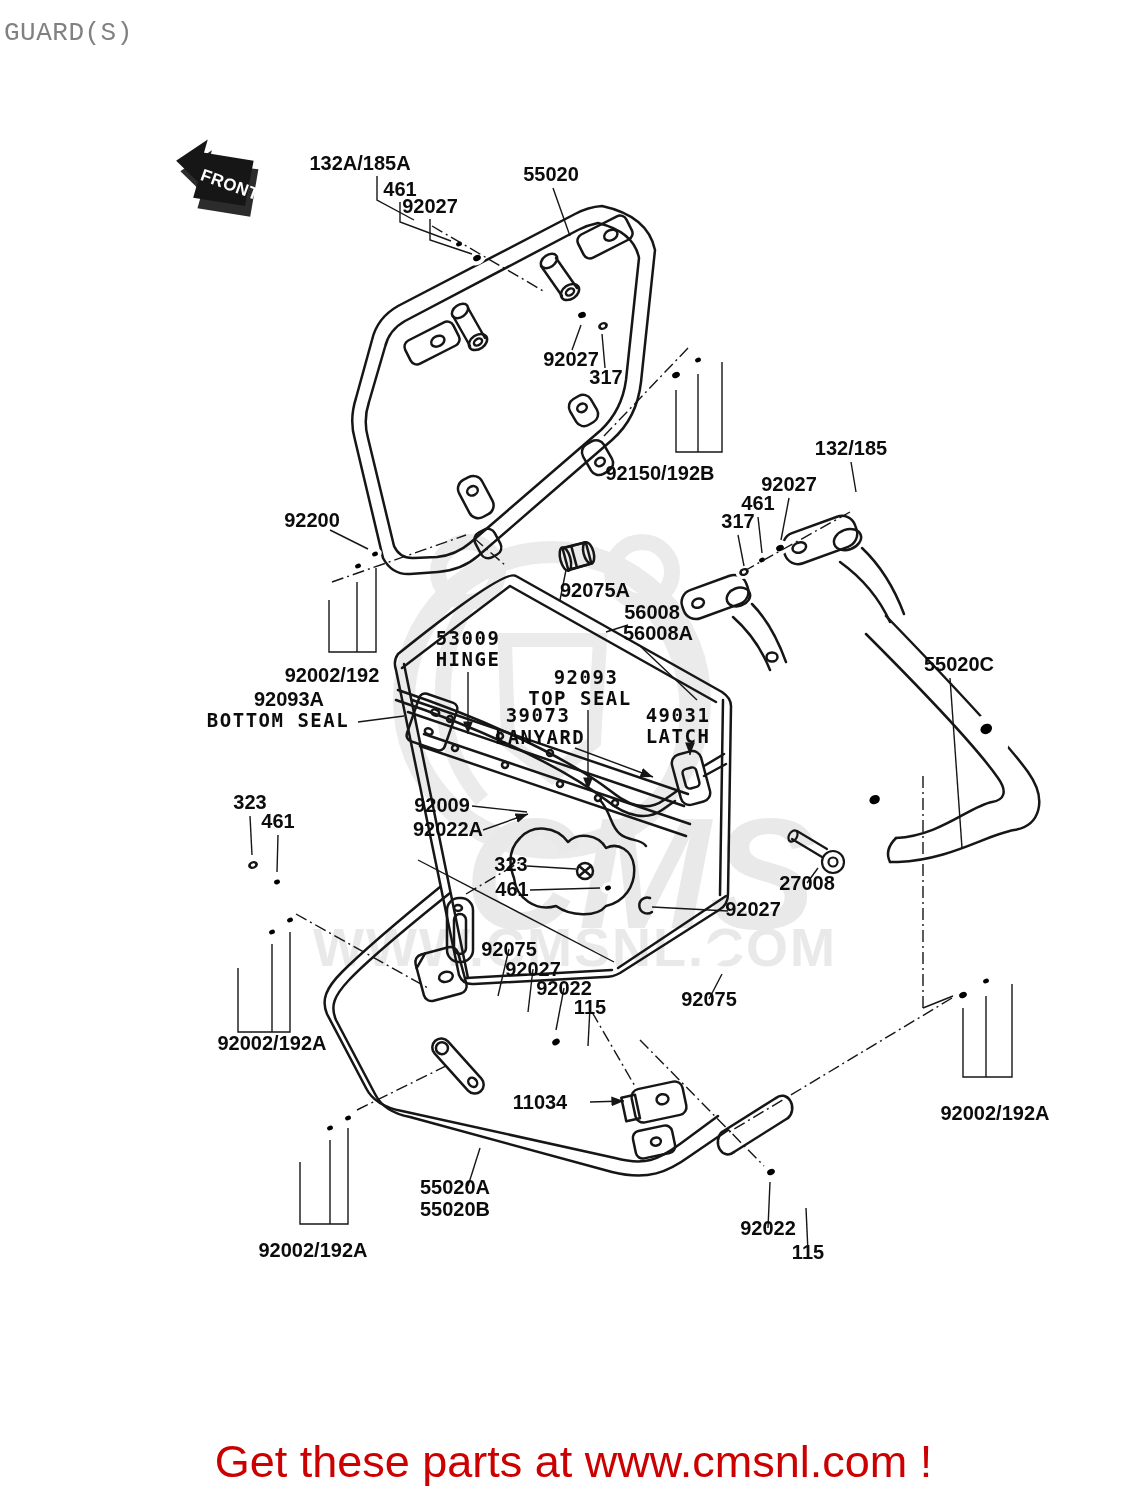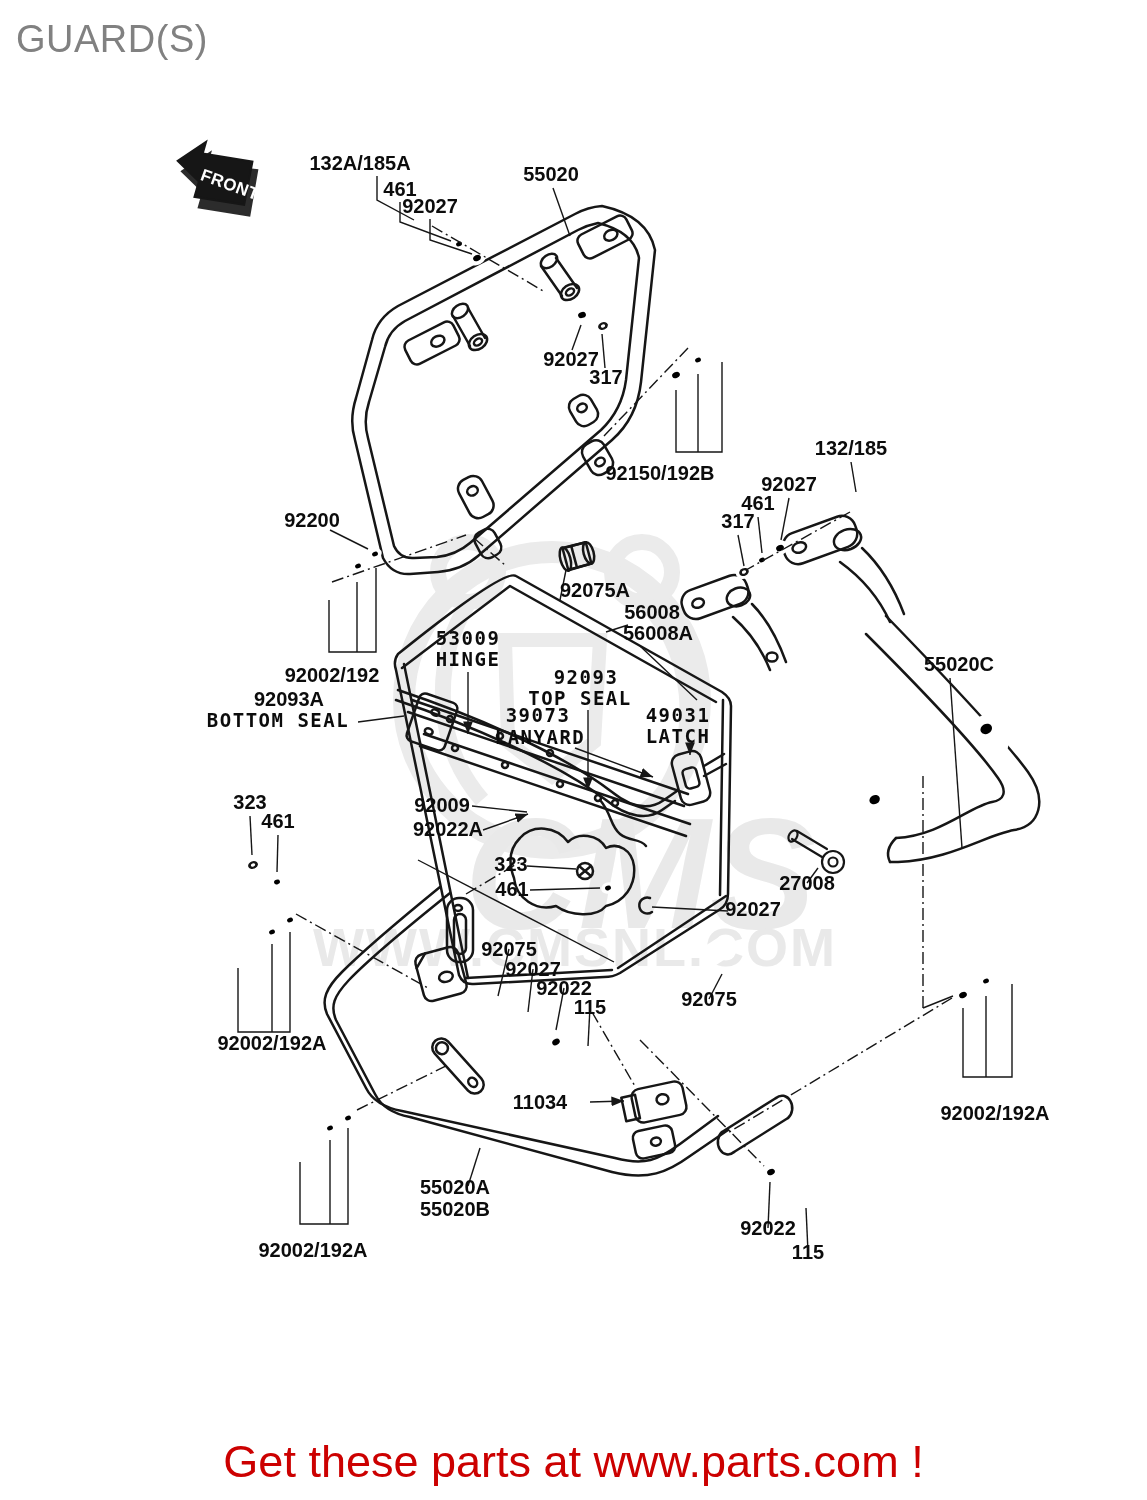--- a/index.html
+++ b/index.html
@@ -1,19 +1,19 @@
 <!DOCTYPE html>
 <html><head>
 <meta charset="utf-8">
 <style>
   html,body{margin:0;padding:0;background:#fff;}
   body{width:1147px;height:1500px;position:relative;overflow:hidden;
        font-family:"Liberation Sans",sans-serif;}
-  #page-title{position:absolute;left:16px;top:18px;font-size:38px;color:#818181;
-       letter-spacing:.5px;}
+  #page-title{position:absolute;left:4px;top:18px;font-size:26px;color:#818181;
+       letter-spacing:.5px;font-family:Liberation Mono, monospace;}
   #footer-text{position:absolute;left:0;top:1436px;width:1147px;text-align:center;
        font-size:45px;color:#cc0000;}
   svg{position:absolute;left:0;top:0;}
   .draw path,.draw line,.draw ellipse,.draw circle,.draw rect,.draw polyline{
        stroke:#161616;stroke-width:2.5;fill:none;stroke-linecap:round;stroke-linejoin:round;}
   .parts path,.parts line,.parts ellipse,.parts circle,.parts rect,.parts polyline{
        stroke:#161616;stroke-width:2.2;fill:none;stroke-linecap:round;stroke-linejoin:round;}
   .leaders line,.leaders path,.leaders polyline{stroke:#161616;stroke-width:1.4;fill:none;}
   .dashdot{stroke-dasharray:12 4 2 4;}
   .lbl{font-family:"Liberation Sans",sans-serif;font-weight:bold;font-size:20px;
@@ -415,13 +415,13 @@
     <text class="lbl" x="808" y="1259">115</text>
   </g>
 
   <g transform="translate(186,132) rotate(16)">
     <path d="M 4,34 L 26,8 L 26,20 L 76,12 L 81,58 L 30,64 L 30,48 Z" fill="#161616" stroke="#161616" stroke-width="2" transform="translate(3,5)" opacity="0.9"></path>
     <path d="M 0,30 L 22,4 L 22,16 L 72,10 L 76,54 L 26,60 L 26,44 Z" fill="#161616" stroke="#161616" stroke-width="2"></path>
     <text class="front-txt" x="26" y="42" transform="rotate(4 26 42)">FRONT</text>
   </g>
 </svg>
 
-<div id="footer-text">Get these parts at www.parts.com !</div>
+<div id="footer-text">Get these parts at www.cmsnl.com !</div>
 
 </body></html>

